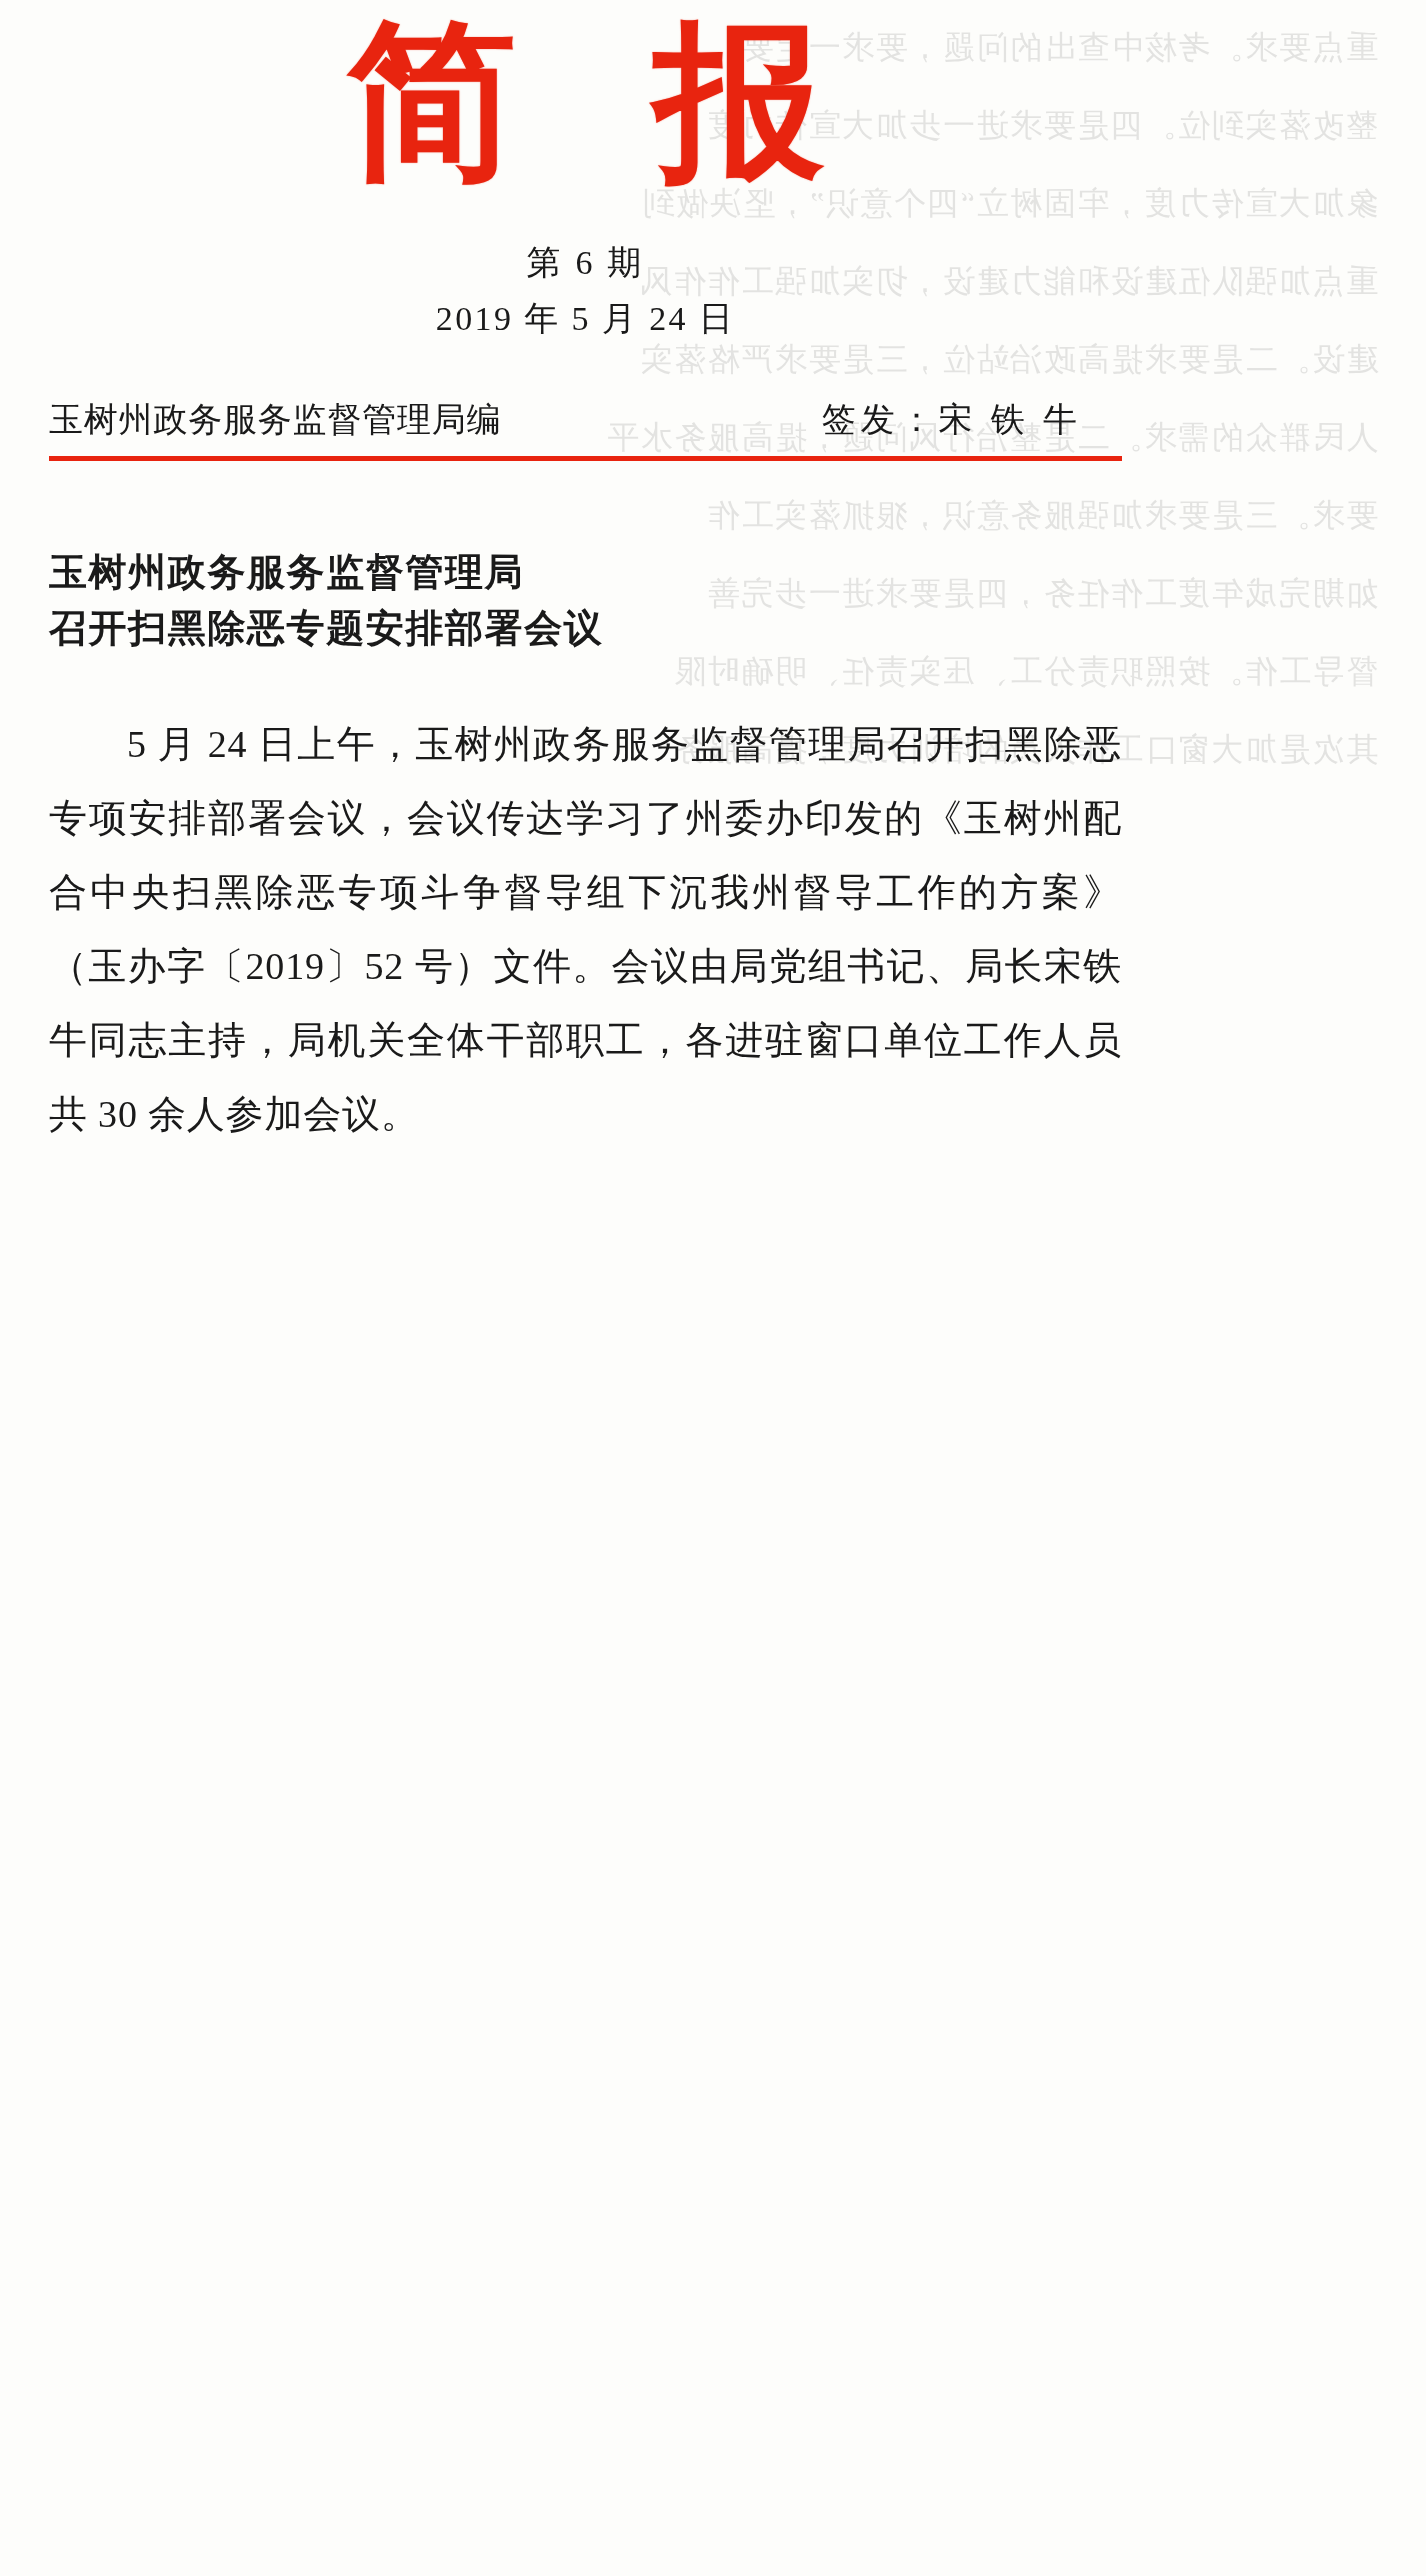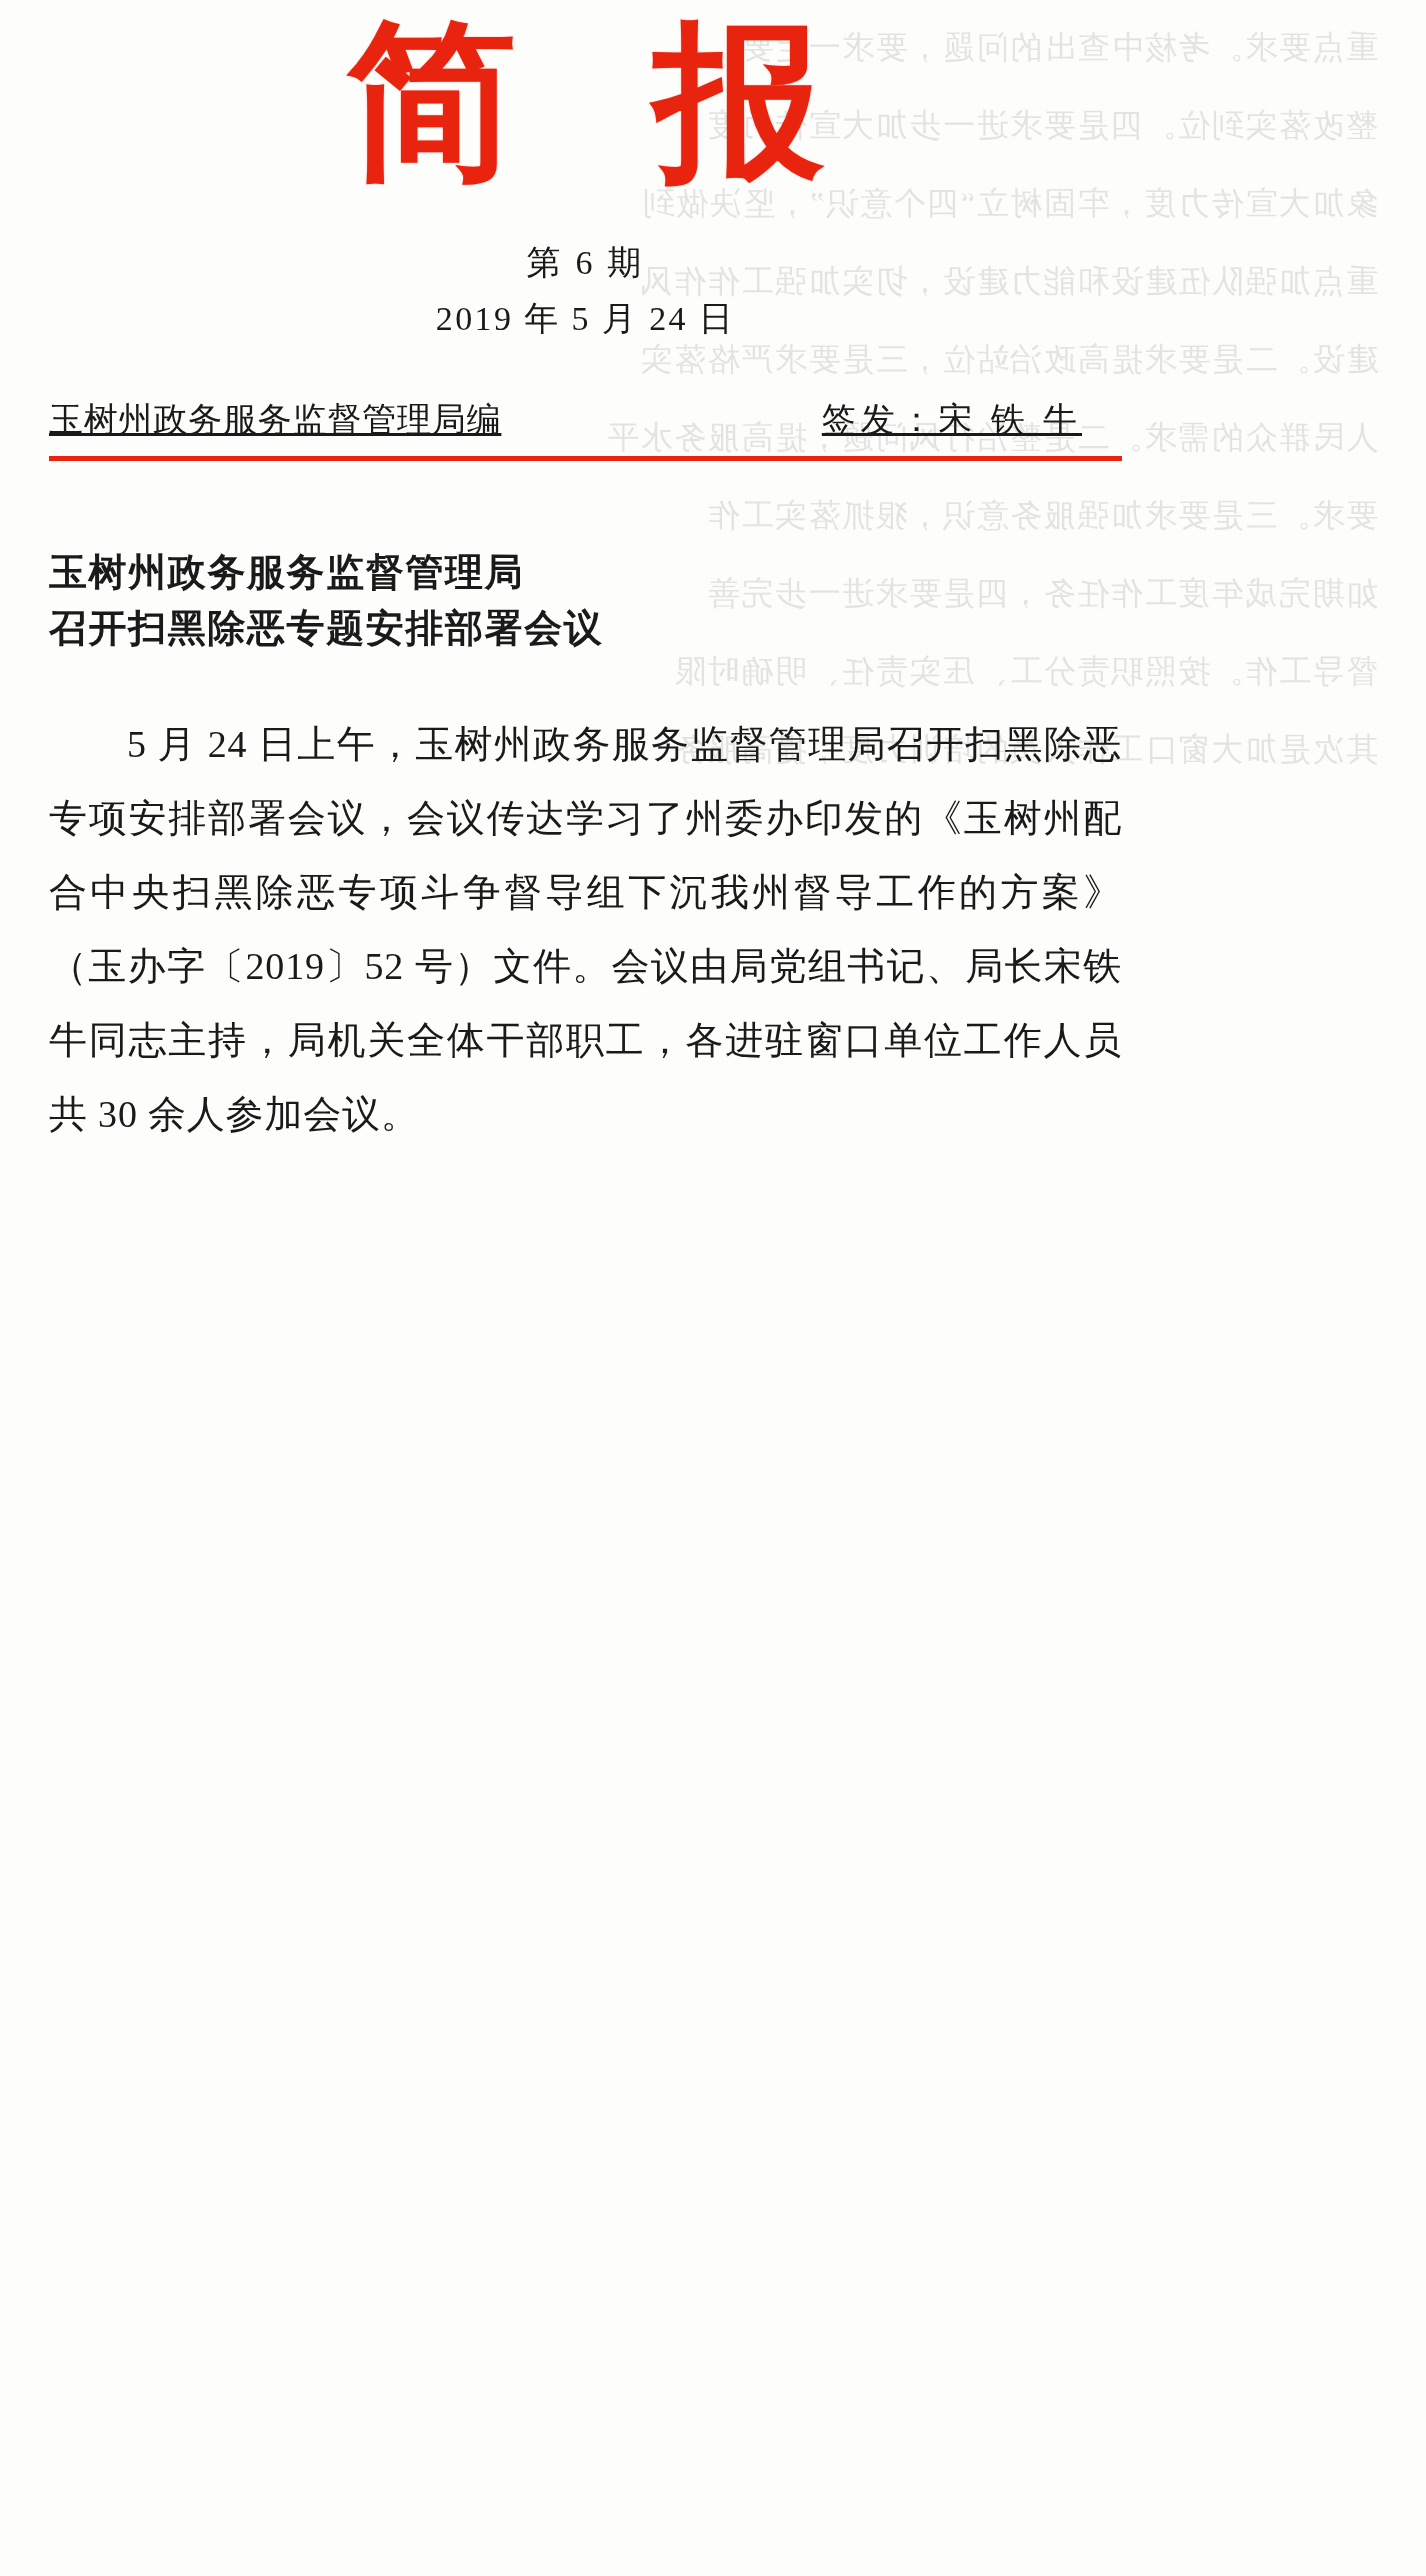--- a/index.html
+++ b/index.html
@@ -66,21 +66,20 @@
   .issue-date { letter-spacing: 2.4px; }
 
   .byline-row {
     display: flex;
     justify-content: space-between;
     align-items: center;
     margin-top: 50px;
     font-size: 34px;
     letter-spacing: 0.8px;
     padding: 0 8px 0 0;
-    text-decoration: underline;
   }
   .byline-left { letter-spacing: 0.8px; }
   .byline-right { letter-spacing: 4.9px; padding-right: 32px; margin-left: 32px; }
 
   .red-rule {
     margin-top: 13px;
     height: 5.7px;
     background: #e8240f;
     width: 100%;
   }

